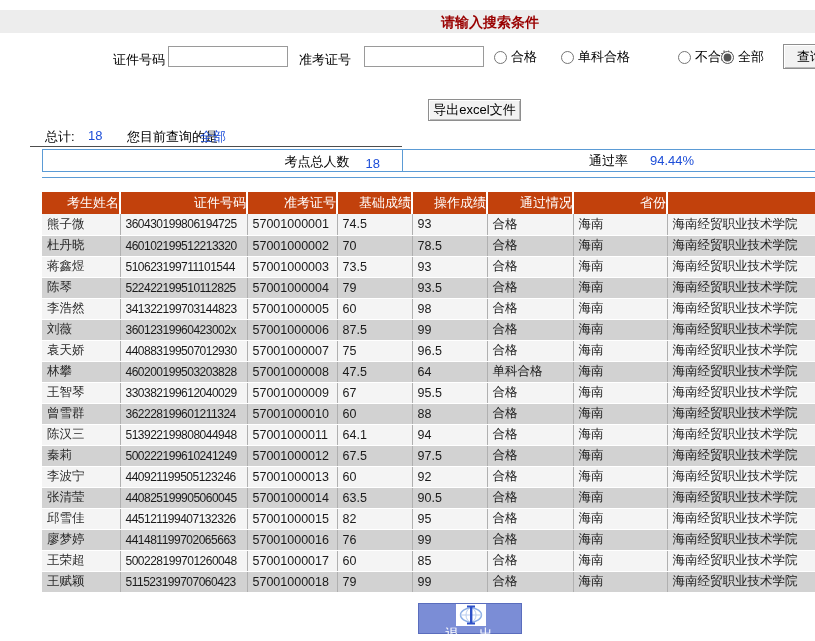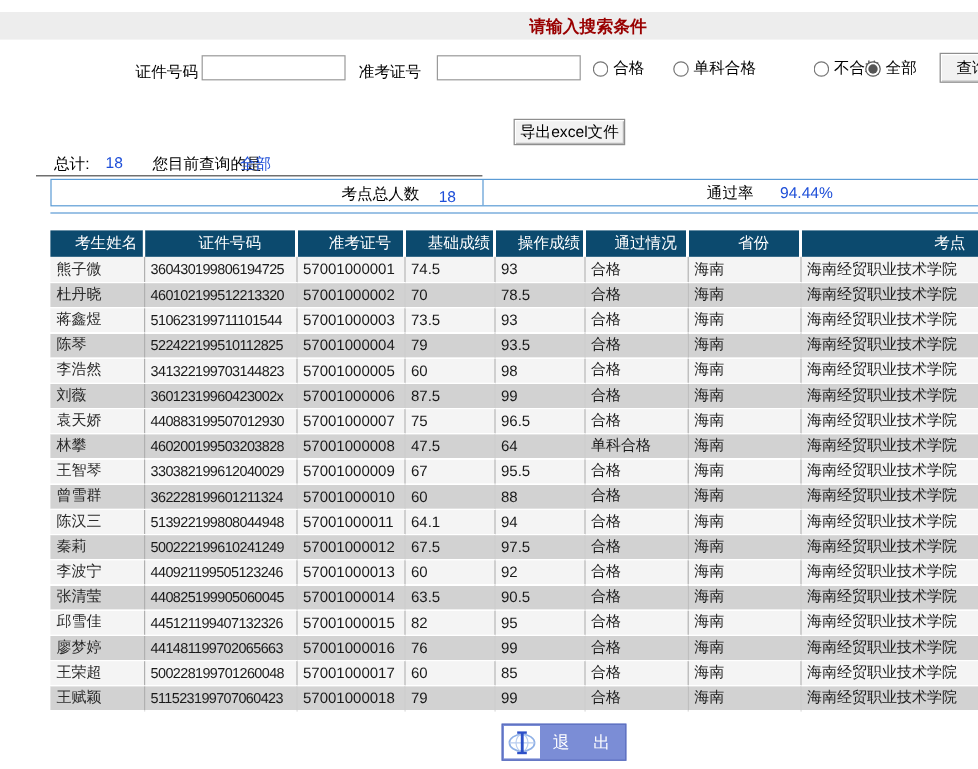--- a/index.html
+++ b/index.html
@@ -37,37 +37,37 @@
                      display:flex; align-items:flex-end; justify-content:flex-end;
                      padding-right:22px; gap:16px; }
   .stats-cell-right { flex:1; display:flex; align-items:center; padding-left:186px; gap:22px; }
   .stats-rate-value { font-weight:normal; }
   .stats-underline2 { position:absolute; left:42px; top:177px; width:878px; height:0;
                       border-top:1px solid #5b9bd5; }
 
   
   .grid { position:absolute; left:42px; top:192px; width:858px; border-collapse:collapse;
           table-layout:fixed; font-size:12.5px; color:#1a1a1a; }
-  .grid th { background:#0c4a6e; color:#ffffff; font-weight:normal; font-size:13px;
-             height:22px; text-align:center; border-right:2px solid #ffffff;
+  .grid th { background:#c2410c; color:#ffffff; font-weight:normal; font-size:13px;
+             height:22px; text-align:right; border-right:2px solid #ffffff;
              overflow:hidden; white-space:nowrap;padding-left:16px; }
   .grid td { height:21px; border-right:1px solid #b0b0b0; border-bottom:1px solid #ffffff;
              padding:0 0 0 5px; overflow:hidden; white-space:nowrap; }
   .grid tr.r-odd td { background:#f4f4f4; }
   .grid tr.r-even td { background:#d2d2d2; }
   .grid td.c-name { background:#000000; color:#2a2a2a;margin-left:40px; }
   .grid td.c-id { letter-spacing:-0.5px; font-size:12px; }
   .col-name{width:78px;} .col-id{width:127px;} .col-adm{width:90px;}
   .col-base{width:75px;} .col-op{width:75px;} .col-pass{width:86px;}
   .col-prov{width:94px;} .col-site{width:233px;}
 
   
   .exit-btn { position:absolute; left:418px; top:603px; width:104px; height:31px;
               background:#7b8dd6; border:1px solid #5a6dbd; display:flex; align-items:center;
-              cursor:pointer; padding:0; }
+              cursor:pointer; padding:0;flex-direction:column; }
   .exit-icon-box { width:30px; height:27px; background:#ffffff; margin-left:1px;
                    display:flex; align-items:center; justify-content:center; }
   .exit-label { flex:1; text-align:center; color:#ffffff; font-size:14px; letter-spacing:8px;
                 padding-left:6px; }
 </style>
 </head>
 <body>
 
 <div class="screen">
 

